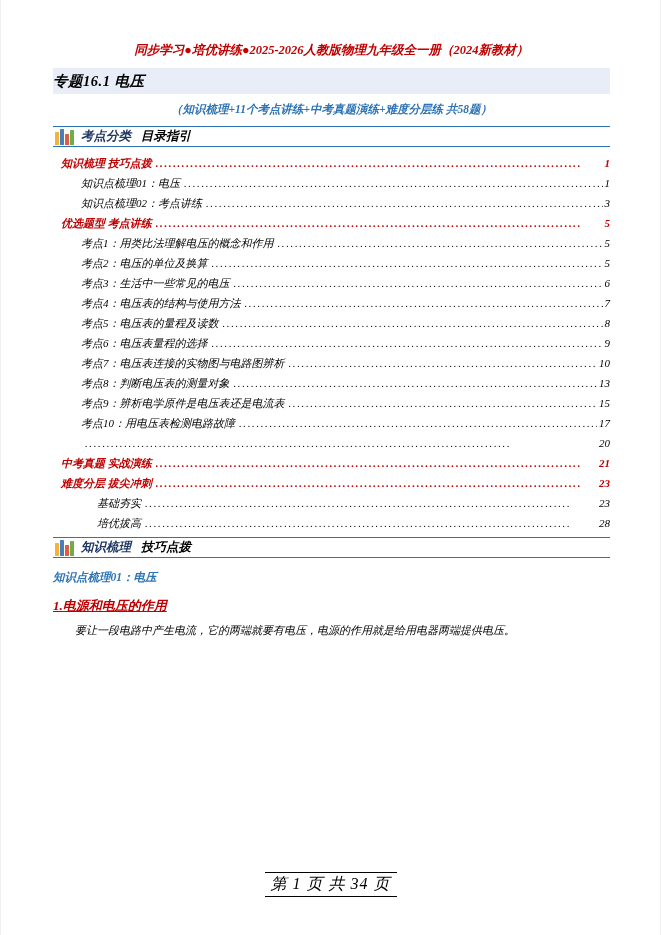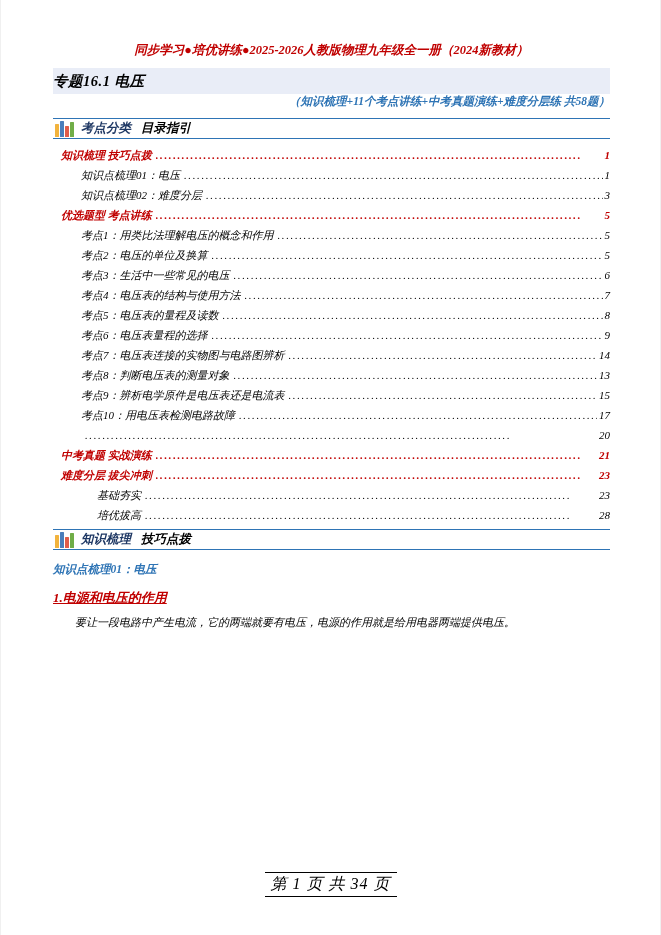--- a/index.html
+++ b/index.html
@@ -42,21 +42,22 @@
     display: flex;
     align-items: center;
   }
   .title-bar .t {
     font-size: 14.5px;
     font-weight: bold;
     color: #000;
     letter-spacing: 0.5px;
   }
   .subtitle {
-    text-align: right;
+    margin-top: 8px;
+    text-align: center;
     color: #2e74b5;
     font-size: 11.5px;
     font-weight: bold;
   }
   
   .section-head {
     margin-top: 9px;
     border-top: 1.2px solid #2e74b5;
     border-bottom: 1.2px solid #2e74b5;
     height: 21px;
@@ -212,21 +213,21 @@
         <span class="pg">1</span>
       </div>
 
       <div class="toc-row lvl2">
         <span class="label">知识点梳理01：电压</span>
         <span class="dots">..................................................................................................</span>
         <span class="pg">1</span>
       </div>
 
       <div class="toc-row lvl2">
-        <span class="label">知识点梳理02：难度分层</span>
+        <span class="label">知识点梳理02：考点讲练</span>
         <span class="dots">..................................................................................................</span>
         <span class="pg">3</span>
       </div>
 
       <div class="toc-row lvl1">
         <span class="label">优选题型 考点讲练</span>
         <span class="dots">..................................................................................................</span>
         <span class="pg">5</span>
       </div>
 
@@ -262,21 +263,21 @@
 
       <div class="toc-row lvl2">
         <span class="label">考点6：电压表量程的选择</span>
         <span class="dots">..................................................................................................</span>
         <span class="pg">9</span>
       </div>
 
       <div class="toc-row lvl2">
         <span class="label">考点7：电压表连接的实物图与电路图辨析</span>
         <span class="dots">..................................................................................................</span>
-        <span class="pg">14</span>
+        <span class="pg">10</span>
       </div>
 
       <div class="toc-row lvl2">
         <span class="label">考点8：判断电压表的测量对象</span>
         <span class="dots">..................................................................................................</span>
         <span class="pg">13</span>
       </div>
 
       <div class="toc-row lvl2">
         <span class="label">考点9：辨析电学原件是电压表还是电流表</span>

